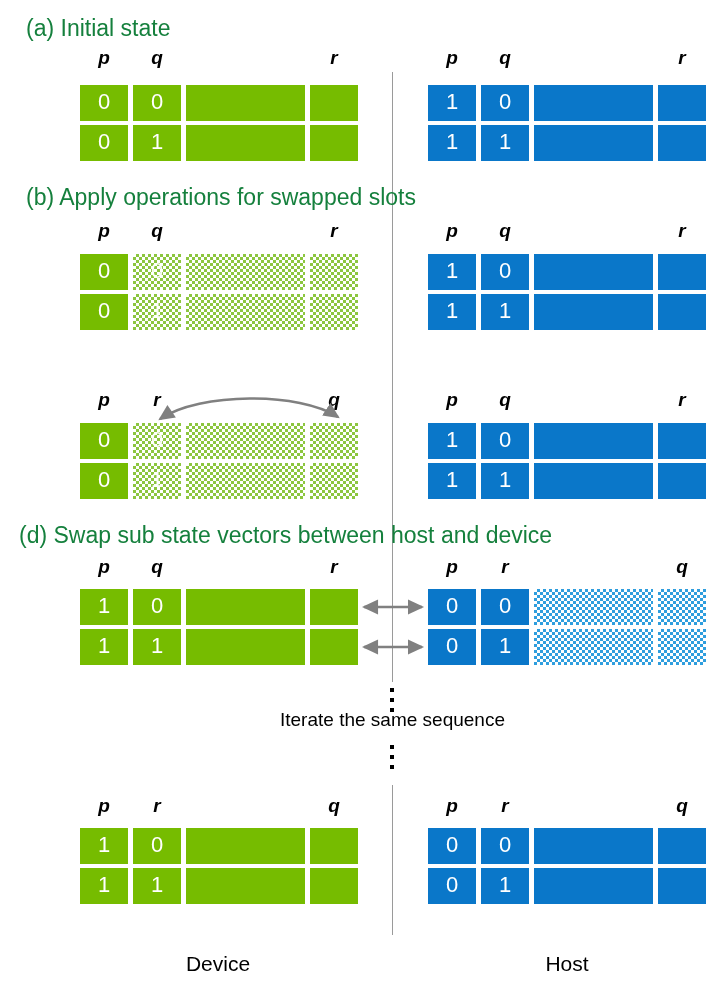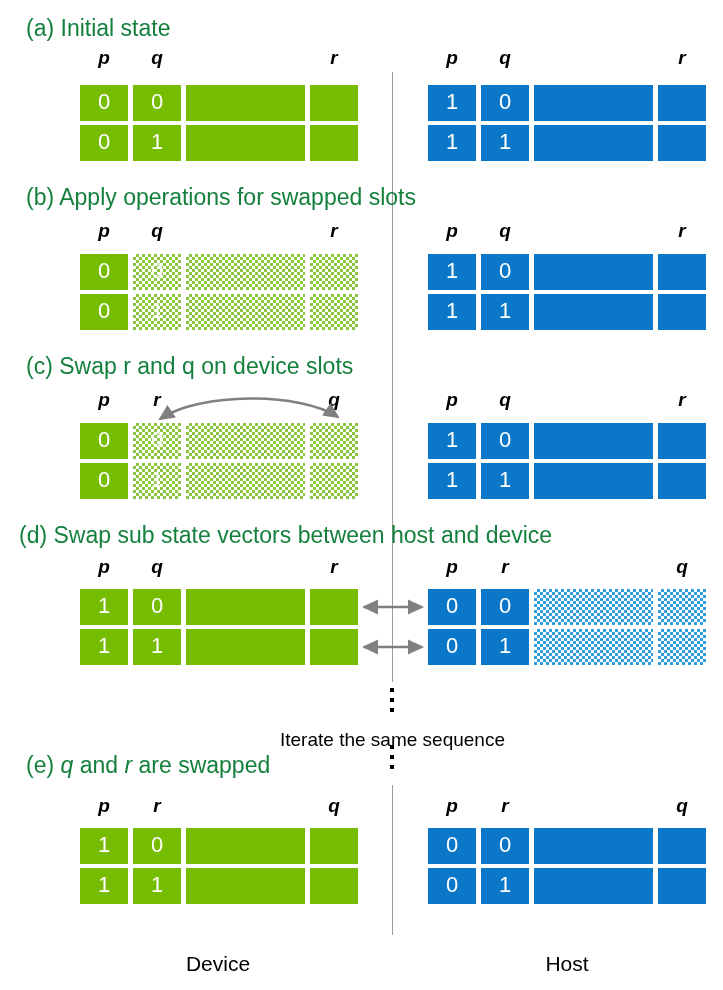--- a/index.html
+++ b/index.html
@@ -122,21 +122,20 @@
     color: #000;
   }
 
   .midtext {
     position: absolute;
     font-size: 19px;
     line-height: 22px;
     text-align: center;
     white-space: nowrap;
     color: #000;
-    margin-top: 20px;
   }
 </style>
 </head>
 <body>
 
 <div class="stage">
 
   <div class="divider" style="left:392px; top:72px; height:610px;"></div>
   <div class="divider" style="left:392px; top:785px; height:150px;"></div>
 
@@ -253,21 +252,20 @@
   <div class="cell b-solid" style="left:481px; top:294px; width:48px; height:36px;">
       <span>1</span>
     </div>
   <div class="cell b-solid" style="left:534px; top:294px; width:119px; height:36px;">
       <span></span>
     </div>
   <div class="cell b-solid" style="left:658px; top:294px; width:48px; height:36px;">
       <span></span>
     </div>
 
-  <div class="caption" style="left:26px; top:355px;">(c) Swap r and q on device slots</div>
 
   <div class="collabel" style="left:80px; top:390px; width:48px;">p</div>
   <div class="collabel" style="left:133px; top:390px; width:48px;">r</div>
   <div class="collabel" style="left:310px; top:390px; width:48px;">q</div>
 
   <div class="cell g-solid" style="left:80px; top:423px; width:48px; height:36px;">
       <span>0</span>
     </div>
   <div class="cell g-pat" style="left:133px; top:423px; width:48px; height:36px;">
       <span>0</span>
@@ -385,23 +383,20 @@
       <i></i>
       <i></i>
   </div>
   <div class="midtext" style="left:271px; top:709px; width:243px;">Iterate the same sequence</div>
   <div class="vdots" style="left:390px; top:745px;">
     <i></i>
       <i></i>
       <i></i>
   </div>
 
-  <div class="caption" style="left:26px; top:754px;">
-    <span>(e) </span><span class="it">q</span><span> and </span><span class="it">r</span><span> are swapped</span>
-  </div>
 
   <div class="collabel" style="left:80px; top:796px; width:48px;">p</div>
   <div class="collabel" style="left:133px; top:796px; width:48px;">r</div>
   <div class="collabel" style="left:310px; top:796px; width:48px;">q</div>
 
   <div class="cell g-solid" style="left:80px; top:828px; width:48px; height:36px;">
       <span>1</span>
     </div>
   <div class="cell g-solid" style="left:133px; top:828px; width:48px; height:36px;">
       <span>0</span>

